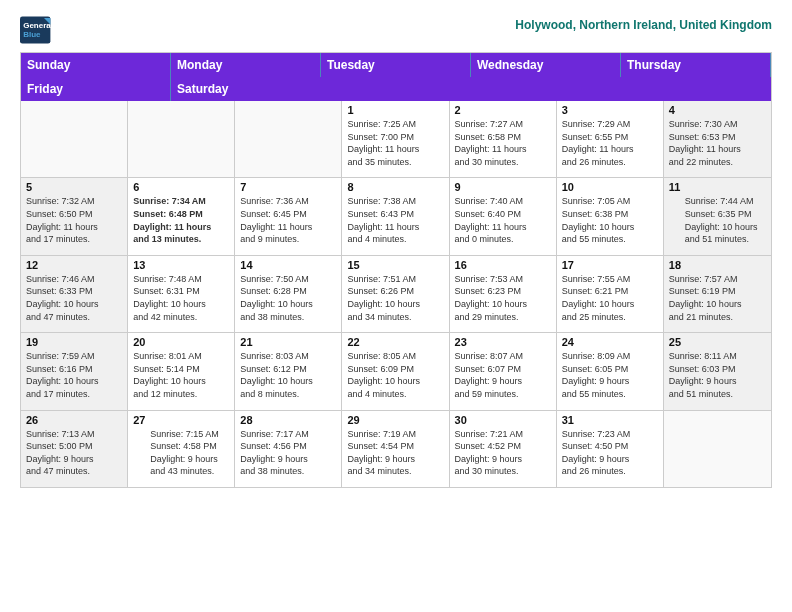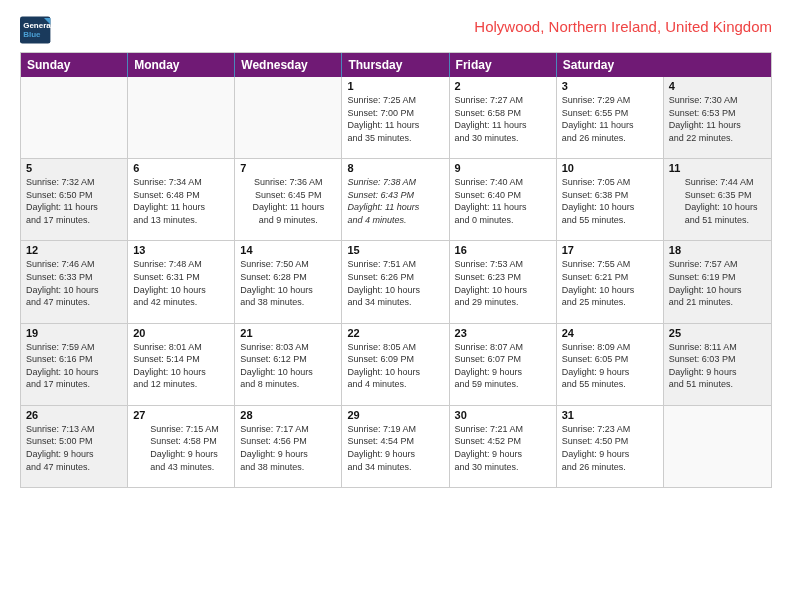--- a/index.html
+++ b/index.html
@@ -35,34 +35,35 @@
     .title-block {
       text-align: right;
     }
     .main-title {
       font-size: 32px;
       font-weight: bold;
       color: #1a1a1a;
       line-height: 1.1;
     }
     .subtitle {
-      font-size: 15px;
-      color: #ef4444;
+      font-size: 12px;
+      color: #0f766e;
       margin-top: 2px;
+      font-weight: bold;
     }
     .calendar {
       flex: 1;
       display: flex;
       flex-direction: column;
       border: 1px solid #ccc;
     }
     .cal-header {
       display: grid;
-      grid-template-columns: repeat(7, 1fr);
-      background: #701a75;
+      grid-template-columns: repeat(5, 1fr);
+      background: #6d28d9;
     }
     .cal-header-cell {
       color: #fff;
       font-size: 12px;
       font-weight: bold;
       padding: 5px 6px;
       text-align: left;
       border-right: 1px solid #4a88bb;
     }
     .cal-header-cell:last-child { border-right: none; }
@@ -116,20 +117,21 @@
     </div>
     <div class="title-block">
       <div class="subtitle">Holywood, Northern Ireland, United Kingdom</div>
     </div>
   </div>
 
   <div class="calendar">
     <div class="cal-header">
     <div class="cal-header-cell">Sunday</div>
         <div class="cal-header-cell">Monday</div>
+        <div class="cal-header-cell">Tuesday</div>
         <div class="cal-header-cell">Wednesday</div>
         <div class="cal-header-cell">Thursday</div>
         <div class="cal-header-cell">Friday</div>
         <div class="cal-header-cell">Saturday</div>
       </div>
     <div class="cal-body">
     <div class="cal-row">
           <div class="cal-cell empty"></div>
           <div class="cal-cell empty"></div>
           <div class="cal-cell empty"></div>
@@ -165,35 +167,35 @@
         <div class="cal-row">
           <div class="cal-cell shaded">
             <div class="day-num">5</div>
             <div class="cell-text" style="white-space: pre-line;">Sunrise: 7:32 AM
 Sunset: 6:50 PM
 Daylight: 11 hours
 and 17 minutes.</div>
           </div>
           <div class="cal-cell">
             <div class="day-num">6</div>
-            <div class="cell-text" style="white-space: pre-line;">Sunrise: 7:34 AM
+            <div class="cell-text" style="white-space: pre-line; font-weight: bold;">Sunrise: 7:34 AM
 Sunset: 6:48 PM
 Daylight: 11 hours
 and 13 minutes.</div>
           </div>
           <div class="cal-cell">
             <div class="day-num">7</div>
-            <div class="cell-text" style="white-space: pre-line; text-align: center;">Sunrise: 7:36 AM
+            <div class="cell-text" style="white-space: pre-line;">Sunrise: 7:36 AM
 Sunset: 6:45 PM
 Daylight: 11 hours
 and 9 minutes.</div>
           </div>
           <div class="cal-cell">
             <div class="day-num">8</div>
-            <div class="cell-text" style="white-space: pre-line; font-style: italic;">Sunrise: 7:38 AM
+            <div class="cell-text" style="white-space: pre-line;">Sunrise: 7:38 AM
 Sunset: 6:43 PM
 Daylight: 11 hours
 and 4 minutes.</div>
           </div>
           <div class="cal-cell">
             <div class="day-num">9</div>
             <div class="cell-text" style="white-space: pre-line;">Sunrise: 7:40 AM
 Sunset: 6:40 PM
 Daylight: 11 hours
 and 0 minutes.</div>

